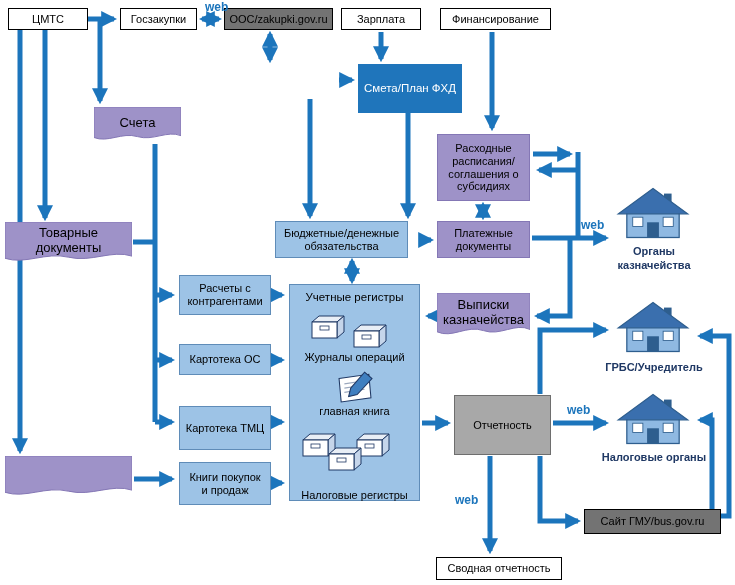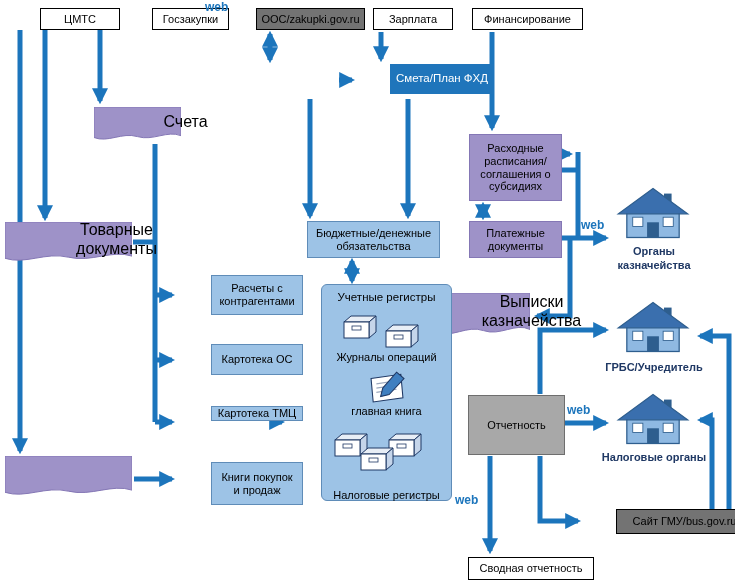--- a/index.html
+++ b/index.html
@@ -1,34 +1,34 @@
 <!DOCTYPE html>
 <html><head>
 <meta charset="utf-8">
 <style>
   * { margin:0; padding:0; box-sizing:border-box; }
   html,body { background:#ffffff; font-family:"Liberation Sans", sans-serif; }
   .canvas { position:relative; width:735px; height:585px; background:#fff; overflow:hidden; }
   .arrows { position:absolute; left:0; top:0; z-index:0; }
   .node { position:absolute; z-index:1; display:flex; align-items:center; justify-content:center;
-          text-align:center; font-size:11px; line-height:1.18; color:#000; padding:1px 5px;margin-left:32px; }
+          text-align:center; font-size:11px; line-height:1.18; color:#000; padding:1px 5px; }
   .white    { background:#ffffff; border:1.5px solid #000; }
   .paleblue { background:#737373; border:1.3px solid #000; }
   .blue     { background:#1f75bb; color:#fff; font-size:11.5px; }
   .lblue    { background:#9dc3e6; border:1px solid #5f8cb8; }
   .purple   { background:#9e92c8; border:1px solid #8477b5; }
   .gray     { background:#a8a8a8; border:1px solid #6e6e6e; }
-  .big      { display:block;border-radius:6px; }
+  .big      { display:block; }
   .btitle   { position:absolute; top:6px; left:0; width:100%; text-align:center; font-size:11.5px; }
   .irow     { position:absolute; }
   .ilbl     { position:absolute; left:0; width:100%; font-size:11px; }
   .doc      { position:absolute; z-index:1; }
   .doc .shape { position:absolute; left:0; top:0; width:100%; height:100%; }
   .dlbl     { position:absolute; left:0; top:0; width:100%; height:82%; display:flex; align-items:center;
-              justify-content:center; text-align:center; font-size:16px; line-height:1.18;margin-left:48px; }
+              justify-content:center; text-align:center; font-size:13px; line-height:1.18; }
   .web      { position:absolute; z-index:2; color:#1c75bc; font-weight:bold; font-size:12px; }
   .houselbl { position:absolute; z-index:1; color:#1f3864; font-weight:bold; font-size:11px;
               text-align:center; line-height:1.3; }
   .hicon    { position:absolute; z-index:1; }
 </style>
 </head>
 <body>
 
 <div class="canvas">
 
@@ -104,21 +104,21 @@
   <div class="web" style="left:581px;top:218px">web</div>
   <div class="web" style="left:567px;top:403px">web</div>
   <div class="web" style="left:455px;top:493px">web</div>
 
   <div class="node white" style="left:8px;top:8px;width:80px;height:22px">ЦМТС</div>
   <div class="node white" style="left:120px;top:8px;width:77px;height:22px">Госзакупки</div>
   <div class="node paleblue" style="left:224px;top:8px;width:109px;height:22px">ООС/zakupki.gov.ru</div>
   <div class="node white" style="left:341px;top:8px;width:80px;height:22px">Зарплата</div>
   <div class="node white" style="left:440px;top:8px;width:111px;height:22px">Финансирование</div>
 
-  <div class="node blue" style="left:358px;top:64px;width:104px;height:30px">Смета/План ФХД</div>
+  <div class="node blue" style="left:358px;top:64px;width:104px;height:49px">Смета/План ФХД</div>
 
   <div class="doc" style="left:94px;top:107px;width:87px;height:37px">
     <svg class="shape" viewBox="0 0 100 40" preserveAspectRatio="none">
       <path d="M0,0 H100 V31 C84,25 68,37 50,32 C32,27 16,39 0,33 Z" fill="#9e92c8" stroke="#8477b5" stroke-width="1" vector-effect="non-scaling-stroke"></path>
     </svg>
     <div class="dlbl">Счета</div>
   </div>
 
   <div class="doc" style="left:5px;top:222px;width:127px;height:44px">
     <svg class="shape" viewBox="0 0 100 40" preserveAspectRatio="none">
@@ -139,21 +139,21 @@
       <path d="M0,0 H100 V31 C84,25 68,37 50,32 C32,27 16,39 0,33 Z" fill="#9e92c8" stroke="#8477b5" stroke-width="1" vector-effect="non-scaling-stroke"></path>
     </svg>
   </div>
 
   <div class="node purple" style="left:437px;top:134px;width:93px;height:67px">Расходные расписания/ соглашения о субсидиях</div>
   <div class="node purple" style="left:437px;top:221px;width:93px;height:37px">Платежные документы</div>
 
   <div class="node lblue" style="left:275px;top:221px;width:133px;height:37px">Бюджетные/денежные обязательства</div>
   <div class="node lblue" style="left:179px;top:275px;width:92px;height:40px">Расчеты с контрагентами</div>
   <div class="node lblue" style="left:179px;top:344px;width:92px;height:31px">Картотека ОС</div>
-  <div class="node lblue" style="left:179px;top:406px;width:92px;height:15px">Картотека ТМЦ</div>
+  <div class="node lblue" style="left:179px;top:406px;width:92px;height:44px">Картотека ТМЦ</div>
   <div class="node lblue" style="left:179px;top:462px;width:92px;height:43px">Книги покупок и продаж</div>
 
   <div class="node lblue big" style="left:289px;top:284px;width:131px;height:217px">
     <div class="btitle">Учетные регистры</div>
     <svg class="irow" style="left:13px;top:28px" width="104" height="38" viewBox="0 0 104 38">
       <use href="#ledger" x="8" y="2"></use>
       <use href="#ledger" x="50" y="11"></use>
     </svg>
     <div class="ilbl" style="top:66px">Журналы операций</div>
     <svg class="irow" style="left:43px;top:84px" width="44" height="34" viewBox="0 0 36 32">
@@ -161,21 +161,21 @@
     </svg>
     <div class="ilbl" style="top:120px">главная книга</div>
     <svg class="irow" style="left:10px;top:146px" width="110" height="42" viewBox="0 0 110 42">
       <use href="#ledger" x="2" y="2"></use>
       <use href="#ledger" x="56" y="2"></use>
       <use href="#ledger" x="28" y="16"></use>
     </svg>
     <div class="ilbl" style="top:204px">Налоговые регистры</div>
   </div>
 
-  <div class="node gray" style="left:436px;top:395px;width:97px;height:60px">Отчетность</div>
+  <div class="node gray" style="left:454px;top:395px;width:97px;height:60px">Отчетность</div>
 
   <div class="node paleblue" style="left:584px;top:509px;width:137px;height:25px">Сайт ГМУ/bus.gov.ru</div>
 
   <div class="node white" style="left:436px;top:557px;width:126px;height:23px">Сводная отчетность</div>
 
   <svg class="hicon" style="left:615px;top:184px" width="76" height="58" viewBox="0 0 90 62">
       <use href="#house"></use>
     </svg>
   <div class="houselbl" style="left:596px;top:244px;width:116px">Органы казначейства</div>
 

